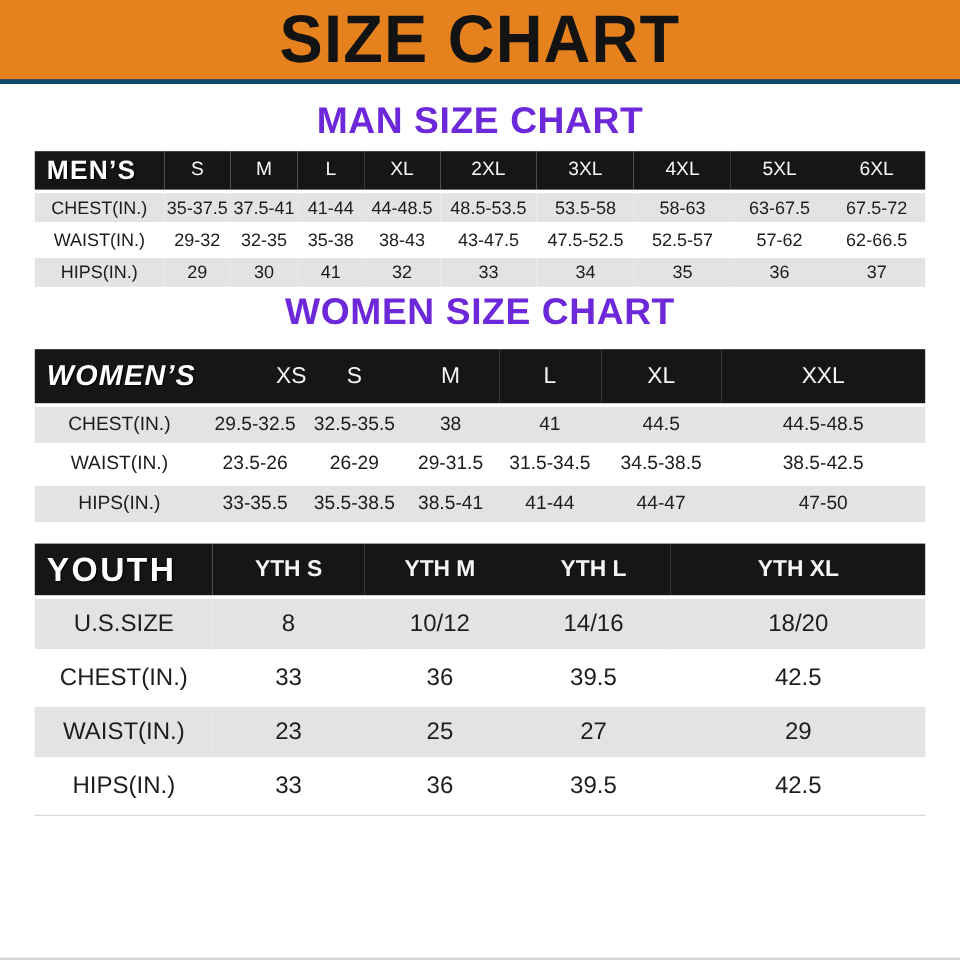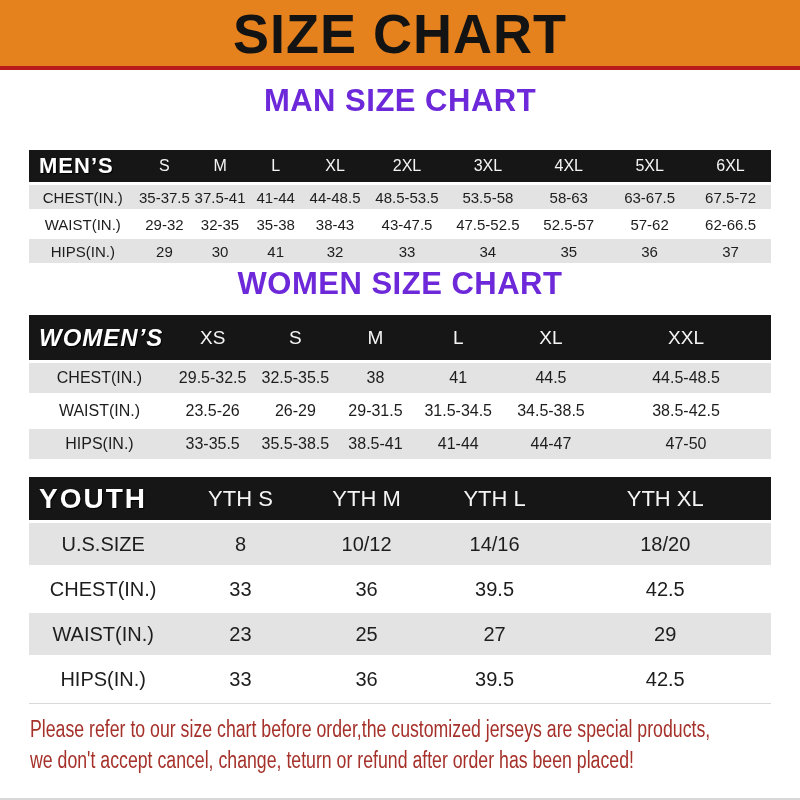--- a/index.html
+++ b/index.html
@@ -7,21 +7,21 @@
   html, body { background: #ffffff; }
   body { font-family: "Liberation Sans", sans-serif; }
   .page {
     width: 800px; height: 800px; margin: 0 auto; background: #ffffff;
     overflow: hidden; position: relative;
     border-bottom: 2px solid #d8d8d8;
   }
 
   
   .banner {
-    height: 70px; background: #E6821E; border-bottom: 4px solid #b91c1c;
+    height: 70px; background: #E6821E; border-bottom: 4px solid #0c4a6e;
     display: flex; align-items: center; justify-content: center;
   }
   .banner h1 {
     font-size: 54px; font-weight: 700; color: #131313;
     letter-spacing: 1px; line-height: 1; transform: scaleY(1.04);
   }
 
   
   .chart-section h2 {
     text-align: center; font-size: 31px; font-weight: 700; color: #6d28d9;
@@ -30,21 +30,21 @@
   .section-men   h2 { margin-top: 13px; }
   .section-women h2 { }
   .section-youth h2 { margin-top: 22px; }
 
   
   table.size-table {
     width: 742px; margin: 10px auto 0 auto;
     border-collapse: separate; border-spacing: 0 3px;
     table-layout: fixed;
   }
-  .section-men   table.size-table { margin-top: 28px; }
+  .section-men   table.size-table { margin-top: 4px; }
   .section-women table.size-table { margin-top: 10px; }
   .section-youth table.size-table { margin-top: 12px; }
 
   table.size-table thead tr { background: #161616; }
   table.size-table thead th {
     color: #f5f5f5; font-weight: 400; text-align: center; vertical-align: middle;
   }
   table.size-table thead th.corner {
     text-align: left; padding-left: 10px; font-weight: 700; color: #ffffff;
     text-shadow: 1px 1px 1px #000;
@@ -59,28 +59,28 @@
   
   .men thead tr th { height: 32px; font-size: 16px; }
   .men thead th.corner { font-size: 22px; letter-spacing: 1px; width: 14.5%; }
   .men thead th:nth-child(2), .men thead th:nth-child(3), .men thead th:nth-child(4) { width: 7.5%; }
   .men thead th:nth-child(5) { width: 8.5%; }
   .men tbody th, .men tbody td { height: 24px; font-size: 15px; }
 
   
   .women thead tr th { height: 45px; font-size: 19px; }
   .women thead th.corner { font-size: 24px; letter-spacing: 1px; width: 19%; font-style: italic; }
-  .women thead th:nth-child(2) { width: 11.5%; }
+  .women thead th:nth-child(2) { width: 11.5%; text-align: right; }
   .women thead th:nth-child(3), .women thead th:nth-child(4) { width: 10.8%; }
   .women thead th:nth-child(5) { width: 11.5%; }
   .women thead th:nth-child(6) { width: 13.5%; }
   .women tbody th, .women tbody td { height: 30px; font-size: 16px; }
 
   
-  .youth thead tr th { height: 43px; font-size: 22px; }
+  .youth thead tr th { height: 43px; font-size: 19px; font-weight: bold; }
   .youth thead th.corner { font-size: 28px; letter-spacing: 2px; width: 20%; }
   .youth thead th:nth-child(2), .youth thead th:nth-child(3) { width: 17%; }
   .youth thead th:nth-child(4) { width: 17.5%; }
   .youth tbody th, .youth tbody td { height: 42px; font-size: 20px; }
   .youth { border-bottom: 1px solid #d9d9d9; }
 
   
   .note { margin-top: 10px; padding-left: 30px; color: #A5312A; }
   .note p {
     font-size: 23px; line-height: 31px; white-space: nowrap;
@@ -238,18 +238,14 @@
             <th class="rowlabel">HIPS(IN.)</th>
             <td>33</td>
             <td>36</td>
             <td>39.5</td>
             <td>42.5</td>
           </tr>
         </tbody>
       </table>
   </section>
 
-  <footer class="note" style="color: rgb(165, 49, 42);">
-    <p>Please refer to our size chart before order,the customized jerseys are special products,</p>
-    <p>we don't accept cancel, change, teturn or refund after order has been placed!</p>
-  </footer>
 
 </div>
 
 </body></html>

